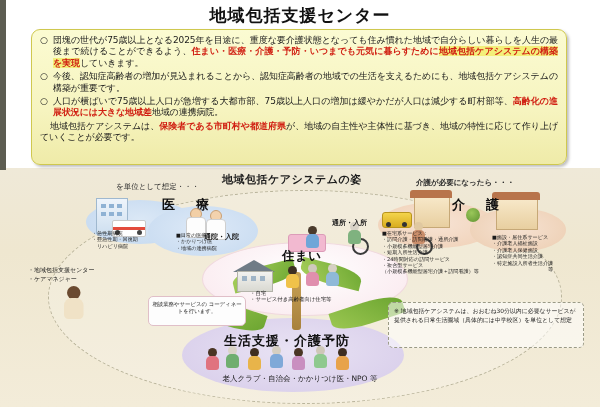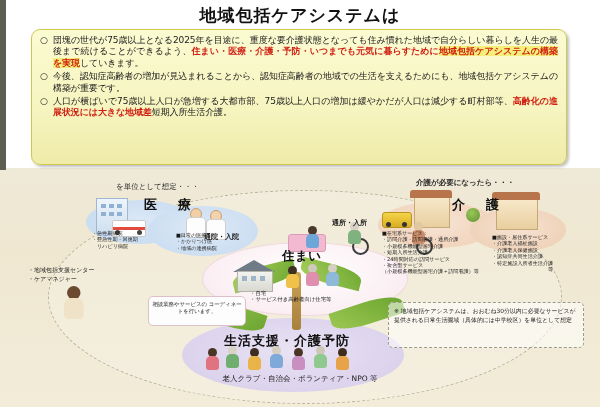--- a/index.html
+++ b/index.html
@@ -175,39 +175,43 @@
   .car{position:absolute;width:28px;height:14px;border-radius:3px;
     background:linear-gradient(#f4d44b,#d9ad20);border:1px solid #b8941c;}
   .car:after{content:"";position:absolute;left:3px;top:9px;width:5px;height:5px;border-radius:50%;background:#333;}
   .car:before{content:"";position:absolute;right:4px;top:9px;width:5px;height:5px;border-radius:50%;background:#333;}
 </style>
 </head>
 <body>
 
 <div class="edge-strip"></div>
 
-<div class="page-title">地域包括ケアシステムは</div>
+<div class="page-title">地域包括支援センター</div>
 
 <div class="notice-box">
   <div class="bullet-row">
     <span class="bullet-mark">○</span>
     <span class="bullet-body"><span>団塊の世代が75歳以上となる2025年を目途に、重度な要介護状態となっても住み慣れた地域で自分らしい暮らしを人生の最後まで続けることができるよう、</span><span class="r">住まい・医療・介護・予防・いつまでも元気に暮らすために</span><span class="hl">地域包括ケアシステムの構築を実現</span><span>していきます。</span></span>
   </div>
   <div class="bullet-row">
     <span class="bullet-mark">○</span>
     <span class="bullet-body"><span>今後、認知症高齢者の増加が見込まれることから、認知症高齢者の地域での生活を支えるためにも、地域包括ケアシステムの構築が重要です。</span></span>
   </div>
   <div class="bullet-row">
     <span class="bullet-mark">○</span>
-    <span class="bullet-body"><span>人口が横ばいで75歳以上人口が急増する大都市部、75歳以上人口の増加は緩やかだが人口は減少する町村部等、</span><span class="r">高齢化の進展状況には大きな地域差</span><span>短期入所生活介護。</span></span>
+    <span class="bullet-body"><span>人口が横ばいで75歳以上人口が急増する大都市部、75歳以上人口の増加は緩やかだが人口は減少する町村部等、</span><span class="r">高齢化の進展状況には大きな地域差</span><span>地域の連携病院。</span></span>
+  </div>
+  <div class="bullet-row para-last">
+    <span class="bullet-body"><span>地域包括ケアシステムは、</span><span class="r">保険者である市町村や都道府県</span><span>が、地域の自主性や主体性に基づき、地域の特性に応じて作り上げていくことが必要です。</span></span>
   </div>
 </div>
 
 <div class="diagram">
 
+  <div class="diagram-title">地域包括ケアシステムの姿</div>
   <div class="hub-ellipse"></div>
 
   <div class="cloud-med"></div>
   <div class="cloud-med2"></div>
   <div class="cloud-care"></div>
   <div class="cloud-care2"></div>
   <div class="cloud-life"></div>
   <div class="cloud-home"></div>
 
   <div class="stem"></div>
@@ -222,21 +226,21 @@
     <i style="left:20px;top:5px;width:5px;height:4px;"></i>
     <i style="left:4px;top:13px;width:5px;height:4px;"></i>
     <i style="left:12px;top:13px;width:5px;height:4px;"></i>
     <i style="left:20px;top:13px;width:5px;height:4px;"></i>
   </div>
   <div class="ambulance">
     <div class="amb-stripe"></div>
   </div>
 
   <div class="head-small" style="left:116px;top:14px;">を単位として想定・・・</div>
-  <div class="head-big" style="left:144px;top:28px;">医　療</div>
+  <div class="head-big" style="left:162px;top:28px;">医　療</div>
 
   <div class="doc" style="left:186px;top:40px;">
     <span class="head"></span>
     <span class="coat"></span>
   </div>
   <div class="doc" style="left:206px;top:42px;">
     <span class="head" style="background:#f3d2ad;"></span>
     <span class="coat"></span>
   </div>
 
@@ -349,14 +353,14 @@
     <span class="h" style="left:2px;background:#cec7b8;"></span>
     <span class="b" style="left:0;background:#8fc98f;"></span>
   </div>
   <div class="person" style="left:336px;top:180px;">
     <span class="h" style="left:2px;background:#3f2e20;"></span>
     <span class="b" style="left:0;background:#e8a34a;"></span>
   </div>
 
   <div class="note">※ 地域包括ケアシステムは、おおむね30分以内に必要なサービスが提供される日常生活圏域（具体的には中学校区）を単位として想定</div>
 
-  <div class="bottom-cap">老人クラブ・自治会・ボランティア・NPO 等</div>
+  <div class="bottom-cap">老人クラブ・自治会・かかりつけ医・NPO 等</div>
 </div>
 
 </body></html>

